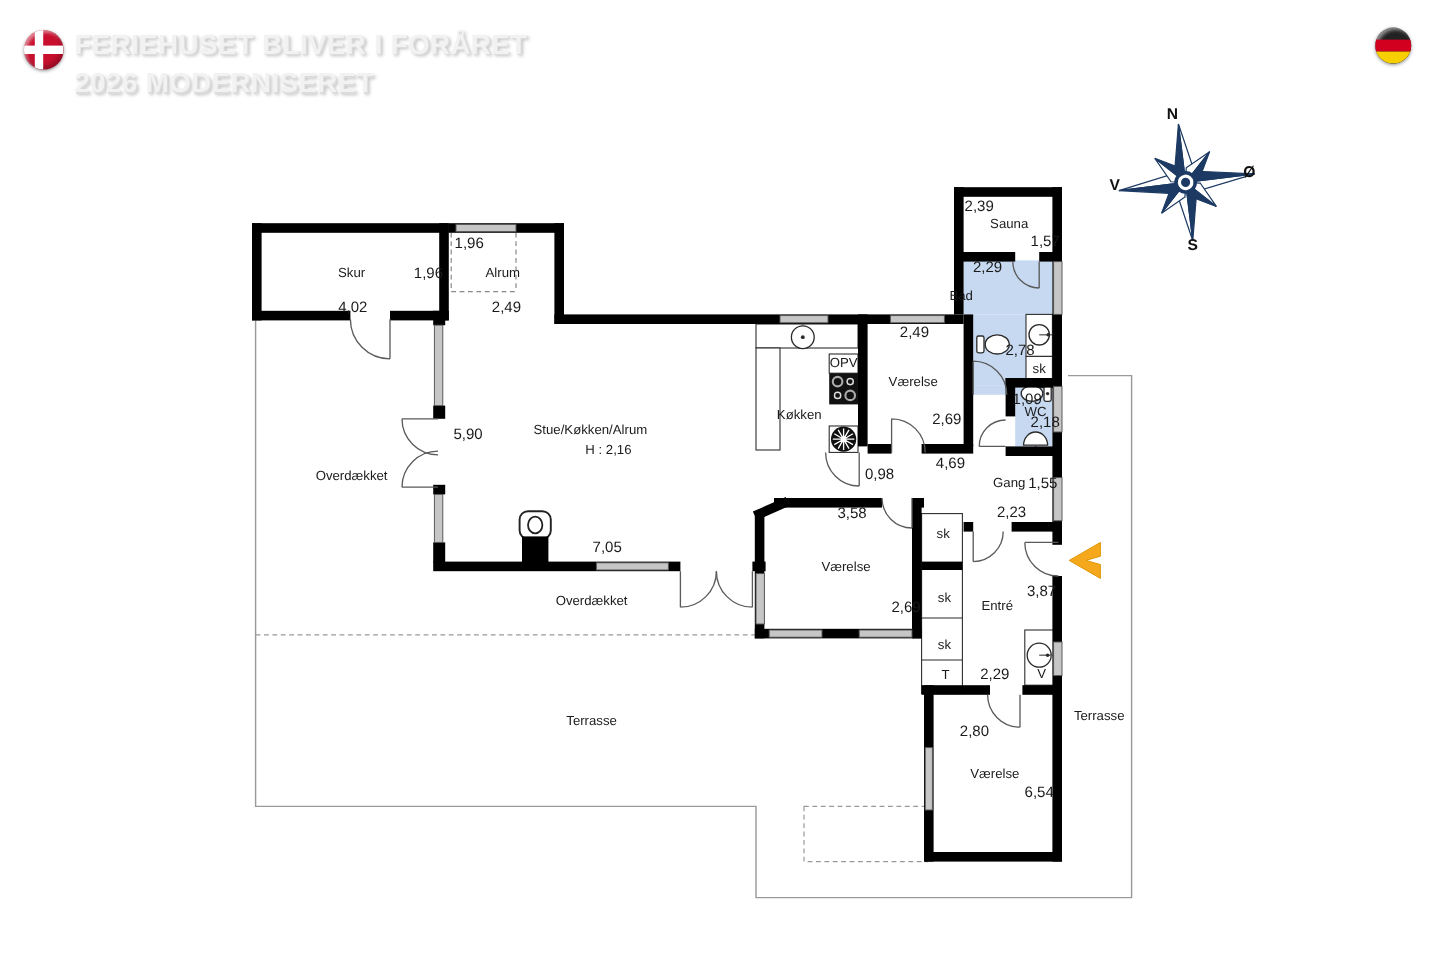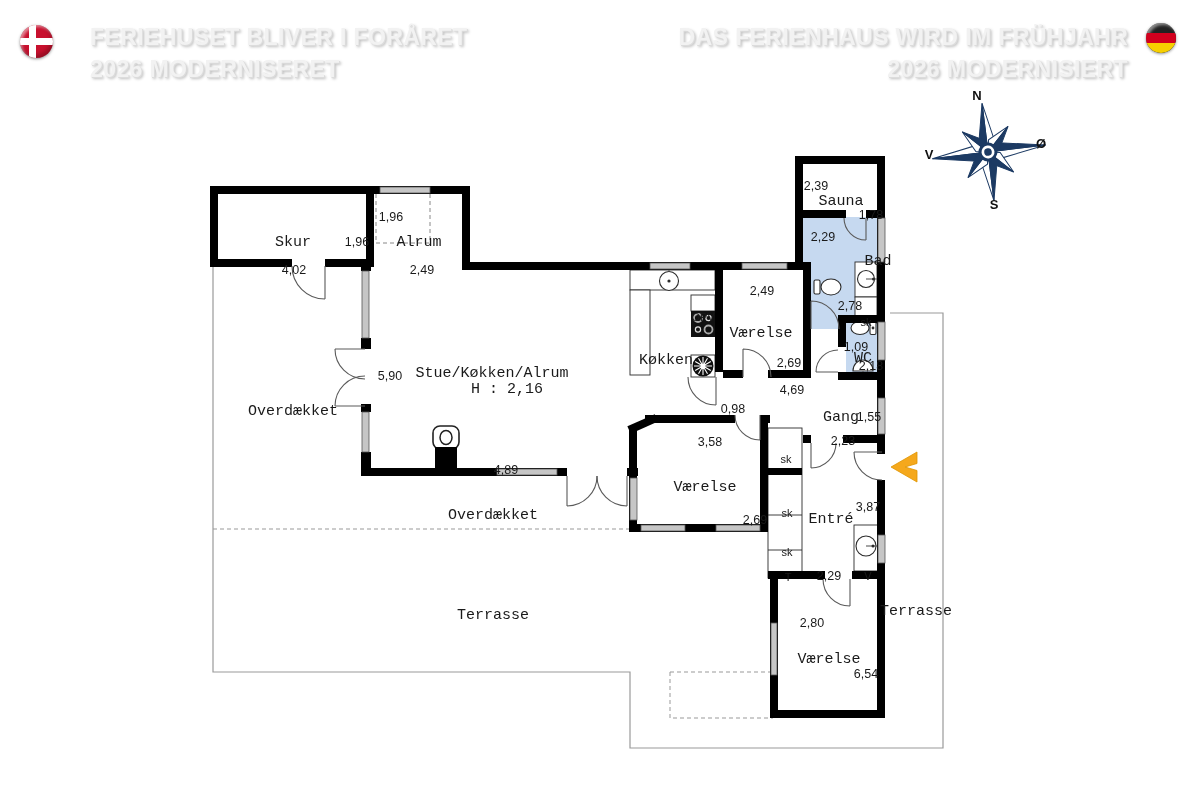--- a/index.html
+++ b/index.html
@@ -1,34 +1,34 @@
 <!DOCTYPE html>
 <html style="--wet: #C6D9F0; --arrow: #F5A81C; --compass: #1C3A63;"><head>
 <meta charset="utf-8">
 <style>
   html,body{margin:0;padding:0;background:#fff;}
   .stage{position:relative;width:1200px;height:800px;background:#fff;overflow:hidden;
          font-family:"Liberation Sans", sans-serif;}
   
   .brand{position:absolute;top:21px;}
-  .brand-dk{left:62px;text-align:left;margin-left:28px;}
+  .brand-dk{left:62px;text-align:left;}
   .brand-de{right:72px;text-align:right;}
   .brand-line{font-weight:bold;font-size:23px;line-height:32px;letter-spacing:.4px;
               color:#f2f2f2;text-shadow:1px 1px 0 #dcdcdc,2px 2px 3px #bdbdbd;white-space:nowrap;}
   .flag{position:absolute;border-radius:50%;overflow:hidden;box-shadow:0 1px 3px rgba(0,0,0,.45), inset -2px -3px 4px rgba(0,0,0,.25), inset 2px 2px 3px rgba(255,255,255,.5);}
   .flag-dk{left:20px;top:25px;width:33px;height:33px;background:#C8102E;}
   .flag-dk .bar-v{position:absolute;left:9px;top:0;width:7px;height:33px;background:#fff;}
   .flag-dk .bar-h{position:absolute;left:0;top:13px;width:33px;height:7px;background:#fff;}
   .flag-de{left:1146px;top:23px;width:30px;height:30px;background:#222;}
   .flag-de .s2{position:absolute;left:0;top:10px;width:30px;height:10px;background:#d2001e;}
   .flag-de .s3{position:absolute;left:0;top:20px;width:30px;height:10px;background:#f7cf00;}
   
   #labels{position:absolute;left:0;top:0;width:1200px;height:800px;pointer-events:none;}
-  .plan-label{position:absolute;transform:translate(-50%,-50%);white-space:nowrap;color:#1a1a1a;margin-top:14px;}
-  .room-label{font-size:15px;font-family:Liberation Mono, monospace;}
+  .plan-label{position:absolute;transform:translate(-50%,-50%);white-space:nowrap;color:#1a1a1a;}
+  .room-label{font-size:11px;}
   .dim-label{font-size:12.5px;}
   .fix-label{font-size:11px;}
   .compass-label{position:absolute;transform:translate(-50%,-50%);font-size:13px;font-weight:bold;color:#101010;}
   .footer-note{position:absolute;left:210px;top:753px;font-size:20px;color:#000;}
   
   .plan-svg{position:absolute;left:0;top:0;}
   .wet{fill:var(--wet,#C6D9F0);}
   .wall{fill:#000;}
   .win{fill:#c6c6c6;stroke:#555;stroke-width:.8;}
   .thin{stroke:#9a9a9a;stroke-width:1.2;fill:none;}
@@ -52,24 +52,20 @@
     </div>
   <div class="brand brand-dk">
     <div class="brand-line">FERIEHUSET BLIVER I FORÅRET</div>
     <div class="brand-line">2026 MODERNISERET</div>
   </div>
 
   <div class="flag flag-de">
       <i class="s2"></i>
       <i class="s3"></i>
     </div>
-  <div class="brand brand-de">
-    <div class="brand-line">DAS FERIENHAUS WIRD IM FRÜHJAHR</div>
-    <div class="brand-line">2026 MODERNISIERT</div>
-  </div>
 
   <svg class="plan-svg" width="1200" height="800" viewBox="0 0 1200 800">
 
     <g>
       <rect class="wet" x="803" y="217" width="74" height="45"></rect>
       <rect class="wet" x="811" y="262" width="66" height="59"></rect>
       <rect class="wet" x="811" y="321" width="29" height="8"></rect>
       <rect class="wet" x="846" y="323" width="31" height="49"></rect>
     </g>
 
@@ -258,49 +254,49 @@
     <span class="compass-label" style="left:977px;top:95px">N</span>
     <span class="compass-label" style="left:994px;top:204px">S</span>
     <span class="compass-label" style="left:1041px;top:143px">Ø</span>
     <span class="compass-label" style="left:929px;top:154px">V</span>
   <div class="plan-label room-label" style="left: 293px; top: 228px;">Skur</div>
       <div class="plan-label room-label" style="left: 419px; top: 228px;">Alrum</div>
       <div class="plan-label room-label" style="left: 492px; top: 359px;">Stue/Køkken/Alrum</div>
       <div class="plan-label room-label" style="left: 666px; top: 346px;">Køkken</div>
       <div class="plan-label room-label" style="left: 761px; top: 319px;">Værelse</div>
       <div class="plan-label room-label" style="left: 841px; top: 187px;">Sauna</div>
-      <div class="plan-label room-label" style="left: 878px; top: 247px;">Bad</div>
+      <div class="plan-label room-label" style="left: 801px; top: 247px;">Bad</div>
       <div class="plan-label room-label" style="left: 863px; top: 344px;">WC</div>
       <div class="plan-label room-label" style="left: 841px; top: 403px;">Gang</div>
       <div class="plan-label room-label" style="left: 831px; top: 505px;">Entré</div>
       <div class="plan-label room-label" style="left: 705px; top: 473px;">Værelse</div>
       <div class="plan-label room-label" style="left: 829px; top: 645px;">Værelse</div>
       <div class="plan-label room-label" style="left: 293px; top: 397px;">Overdækket</div>
       <div class="plan-label room-label" style="left: 493px; top: 501px;">Overdækket</div>
       <div class="plan-label room-label" style="left: 493px; top: 601px;">Terrasse</div>
       <div class="plan-label room-label" style="left: 916px; top: 597px;">Terrasse</div>
       <div class="plan-label dim-label" style="left: 357px; top: 228px;">1,96</div>
       <div class="plan-label dim-label" style="left: 294px; top: 256px;">4,02</div>
       <div class="plan-label dim-label" style="left: 391px; top: 203px;">1,96</div>
       <div class="plan-label dim-label" style="left: 422px; top: 256px;">2,49</div>
       <div class="plan-label dim-label" style="left: 390px; top: 362px;">5,90</div>
-      <div class="plan-label dim-label" style="left: 506px; top: 456px;">4,89</div>
+      <div class="plan-label dim-label" style="left: 506px; top: 456px;">7,05</div>
       <div class="plan-label dim-label" style="left: 762px; top: 277px;">2,49</div>
       <div class="plan-label dim-label" style="left: 789px; top: 349px;">2,69</div>
       <div class="plan-label dim-label" style="left: 733px; top: 395px;">0,98</div>
-      <div class="plan-label dim-label" style="left: 792px; top: 376px;">4,69</div>
+      <div class="plan-label dim-label" style="left: 792px; top: 386px;">4,69</div>
       <div class="plan-label dim-label" style="left: 710px; top: 428px;">3,58</div>
       <div class="plan-label dim-label" style="left: 755px; top: 506px;">2,69</div>
       <div class="plan-label dim-label" style="left: 843px; top: 427px;">2,23</div>
       <div class="plan-label dim-label" style="left: 868px; top: 493px;">3,87</div>
       <div class="plan-label dim-label" style="left: 829px; top: 562px;">2,29</div>
       <div class="plan-label dim-label" style="left: 812px; top: 609px;">2,80</div>
       <div class="plan-label dim-label" style="left: 866px; top: 660px;">6,54</div>
       <div class="plan-label dim-label" style="left: 816px; top: 172px;">2,39</div>
-      <div class="plan-label dim-label" style="left: 871px; top: 201px;">1,78</div>
+      <div class="plan-label dim-label" style="left: 871px; top: 201px;">1,57</div>
       <div class="plan-label dim-label" style="left: 823px; top: 223px;">2,29</div>
       <div class="plan-label dim-label" style="left: 850px; top: 292px;">2,78</div>
       <div class="plan-label dim-label" style="left: 856px; top: 333px;">1,09</div>
       <div class="plan-label dim-label" style="left: 871px; top: 352px;">2,18</div>
       <div class="plan-label dim-label" style="left: 869px; top: 403px;">1,55</div>
       <div class="plan-label fix-label" style="left: 703px; top: 303px;">OPV</div>
       <div class="plan-label fix-label" style="left: 866px; top: 308px;">sk</div>
       <div class="plan-label fix-label" style="left: 786px; top: 445px;">sk</div>
       <div class="plan-label fix-label" style="left: 787px; top: 499px;">sk</div>
       <div class="plan-label fix-label" style="left: 787px; top: 538px;">sk</div>

